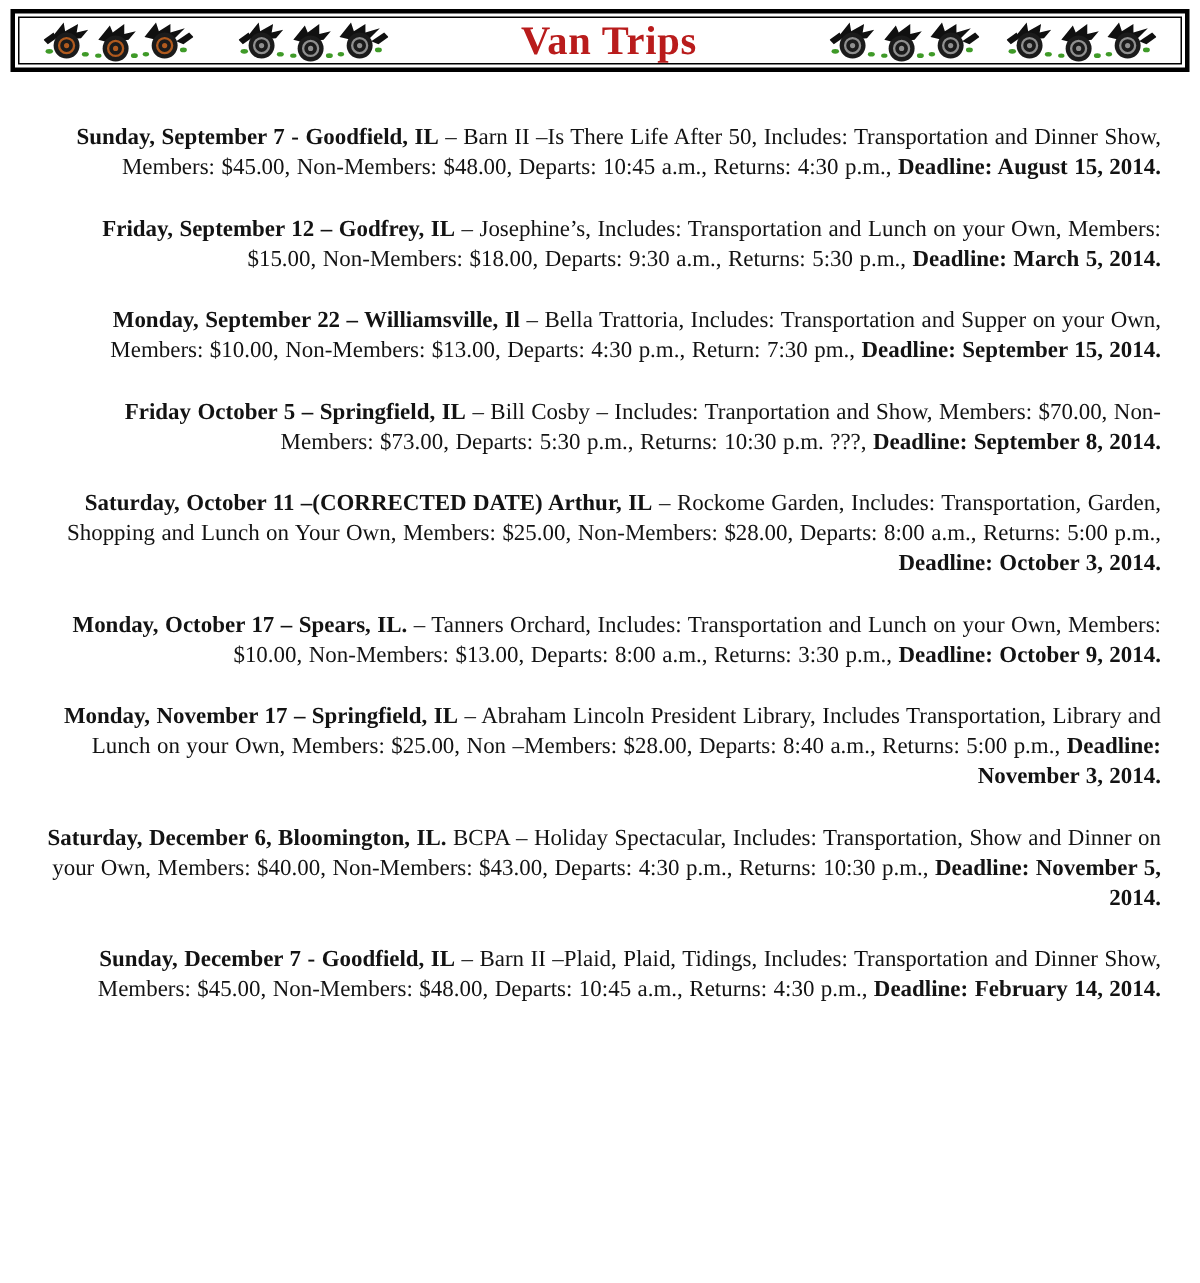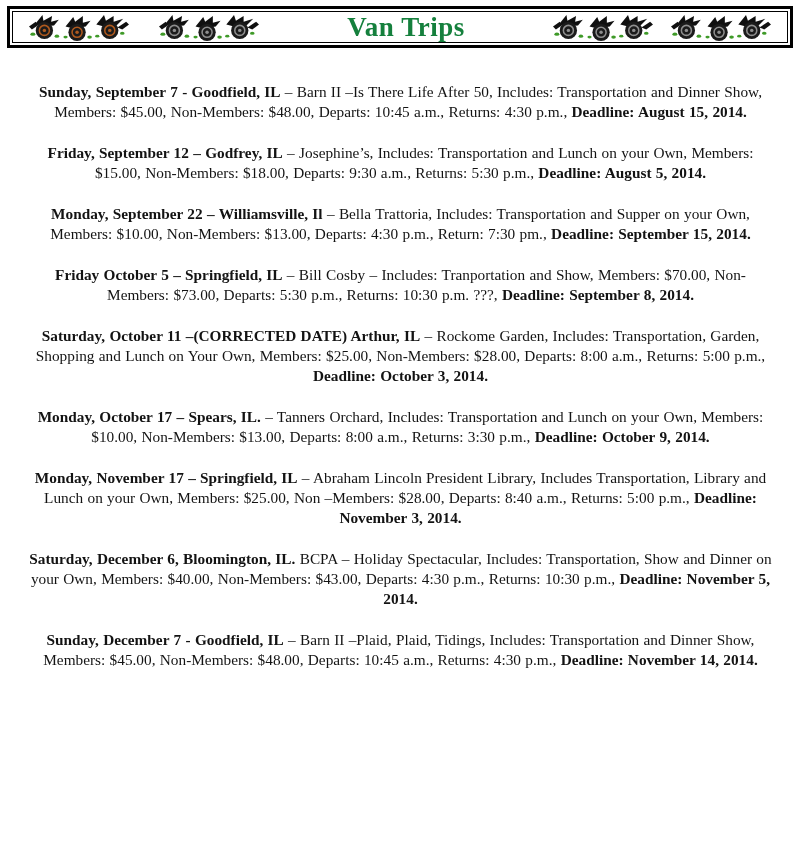--- a/index.html
+++ b/index.html
@@ -34,33 +34,33 @@
   .garland-group.right { gap: 18px; }
   .garland { width: 100px; height: 29px; --swirl: #8f8f8f; display: block; }
   .garland.rose-orange { --swirl: #b05a1e; }
   .page-title {
     margin: 0;
     font-size: 27px;
     line-height: 30px;
     font-weight: bold;
     letter-spacing: 0.5px;
     white-space: nowrap;
-    color: #15803d;
+    color: #b91c1c;
     font-family: "Liberation Serif", "DejaVu Serif", serif;
   }
 
   
   .trips {
     padding: 34px 26px 0 27px;
   }
   .trip {
     margin: 0 0 21px 0;
     font-size: 15.3px;
     line-height: 20px;
-    text-align: center;
+    text-align: right;
     word-spacing: 0.5px;
   }
   .trip b { font-weight: bold; }
 </style>
 </head>
 <body>
 
 <svg width="0" height="0" style="position:absolute" aria-hidden="true">
   <symbol id="garland" viewBox="0 0 104 30">
 
@@ -114,23 +114,23 @@
           </svg>
         <svg class="garland">
             <use href="#garland"></use>
           </svg>
       </div>
     </div>
   </div>
 
   <main class="trips" id="trips">
       <p class="trip"><b>Sunday, September 7 - Goodfield, IL</b><span> – Barn II –Is There Life After 50, Includes: Transportation and Dinner Show, Members: $45.00, Non-Members: $48.00, Departs: 10:45 a.m., Returns: 4:30 p.m., </span><b>Deadline: August 15, 2014.</b></p>
-      <p class="trip"><b>Friday, September 12 – Godfrey, IL</b><span> – Josephine’s, Includes: Transportation and Lunch on your Own, Members: $15.00, Non-Members: $18.00, Departs: 9:30 a.m., Returns: 5:30 p.m.,  </span><b>Deadline: August 5, 2014.</b></p>
+      <p class="trip"><b>Friday, September 12 – Godfrey, IL</b><span> – Josephine’s, Includes: Transportation and Lunch on your Own, Members: $15.00, Non-Members: $18.00, Departs: 9:30 a.m., Returns: 5:30 p.m.,  </span><b>Deadline: March 5, 2014.</b></p>
       <p class="trip"><b>Monday, September 22 – Williamsville, Il</b><span> – Bella Trattoria, Includes: Transportation and Supper on your Own, Members: $10.00, Non-Members: $13.00, Departs: 4:30 p.m., Return: 7:30 pm., </span><b>Deadline: September 15, 2014.</b></p>
       <p class="trip"><b>Friday October 5 – Springfield, IL</b><span> – Bill Cosby – Includes: Tranportation and Show, Members: $70.00, Non-Members: $73.00, Departs: 5:30 p.m., Returns: 10:30 p.m. ???, </span><b>Deadline: September 8, 2014.</b></p>
       <p class="trip"><b>Saturday, October 11 –(CORRECTED DATE) Arthur, IL</b><span> – Rockome Garden, Includes: Transportation, Garden, Shopping and Lunch on Your Own, Members: $25.00, Non-Members: $28.00, Departs: 8:00 a.m., Returns: 5:00 p.m., </span><b>Deadline: October 3, 2014.</b></p>
       <p class="trip"><b>Monday, October 17 – Spears, IL.</b><span> – Tanners Orchard, Includes: Transportation and Lunch on your Own, Members: $10.00, Non-Members: $13.00, Departs: 8:00 a.m., Returns: 3:30 p.m., </span><b>Deadline: October 9, 2014.</b></p>
       <p class="trip"><b>Monday, November 17 – Springfield, IL</b><span> – Abraham Lincoln President Library, Includes Transportation, Library and Lunch on your Own, Members: $25.00, Non –Members: $28.00, Departs: 8:40 a.m., Returns: 5:00 p.m., </span><b>Deadline: November 3, 2014.</b></p>
       <p class="trip"><b>Saturday, December 6, Bloomington, IL.</b><span> BCPA – Holiday Spectacular, Includes: Transportation, Show and Dinner on your Own, Members: $40.00, Non-Members: $43.00, Departs: 4:30 p.m., Returns: 10:30 p.m., </span><b>Deadline: November 5, 2014.</b></p>
-      <p class="trip"><b>Sunday, December 7 - Goodfield, IL</b><span> – Barn II –Plaid, Plaid, Tidings, Includes: Transportation and Dinner Show, Members: $45.00, Non-Members: $48.00, Departs: 10:45 a.m., Returns: 4:30 p.m., </span><b>Deadline: November 14, 2014.</b></p>
+      <p class="trip"><b>Sunday, December 7 - Goodfield, IL</b><span> – Barn II –Plaid, Plaid, Tidings, Includes: Transportation and Dinner Show, Members: $45.00, Non-Members: $48.00, Departs: 10:45 a.m., Returns: 4:30 p.m., </span><b>Deadline: February 14, 2014.</b></p>
     </main>
 
 </div>
 
 </body></html>

